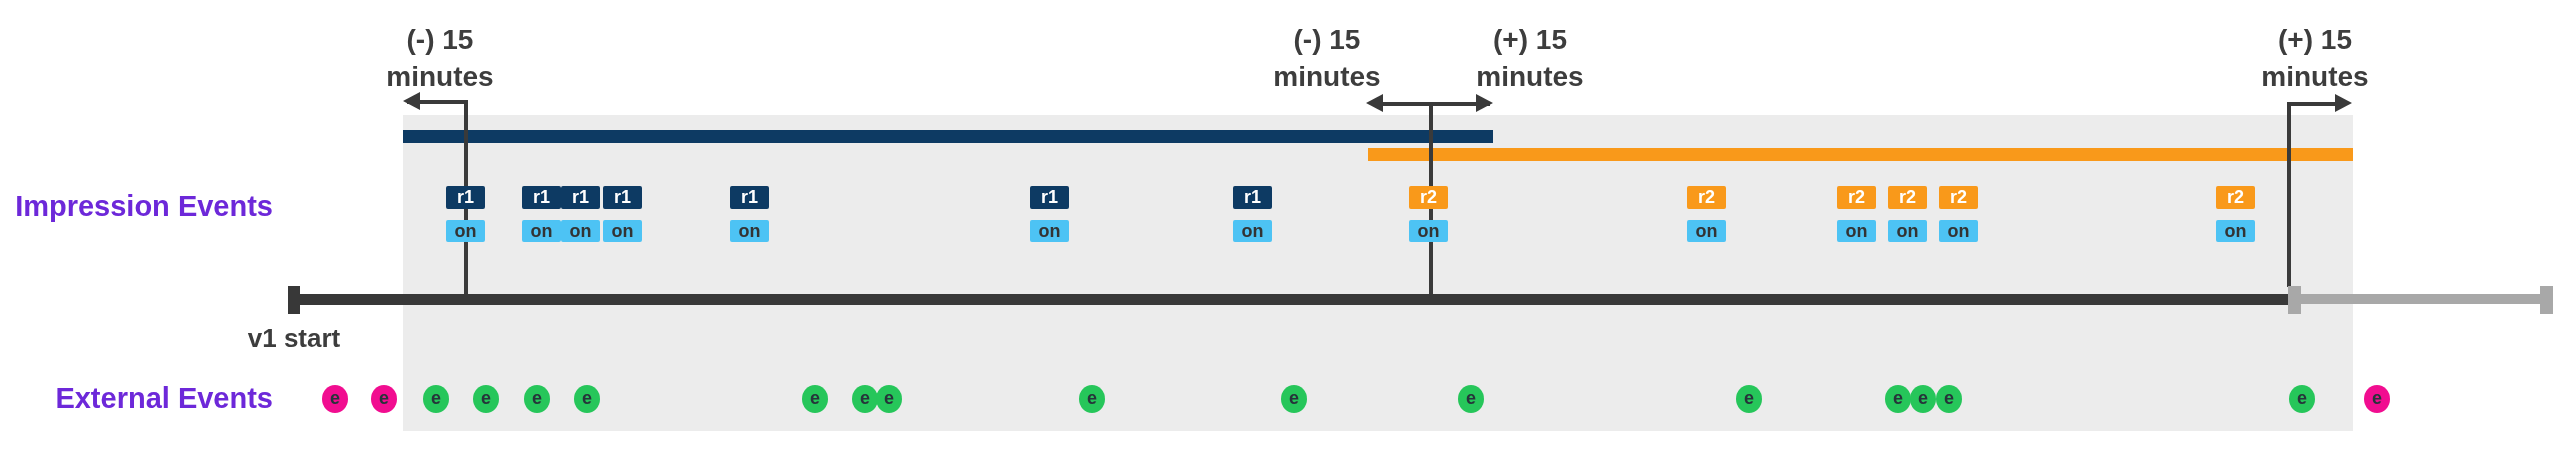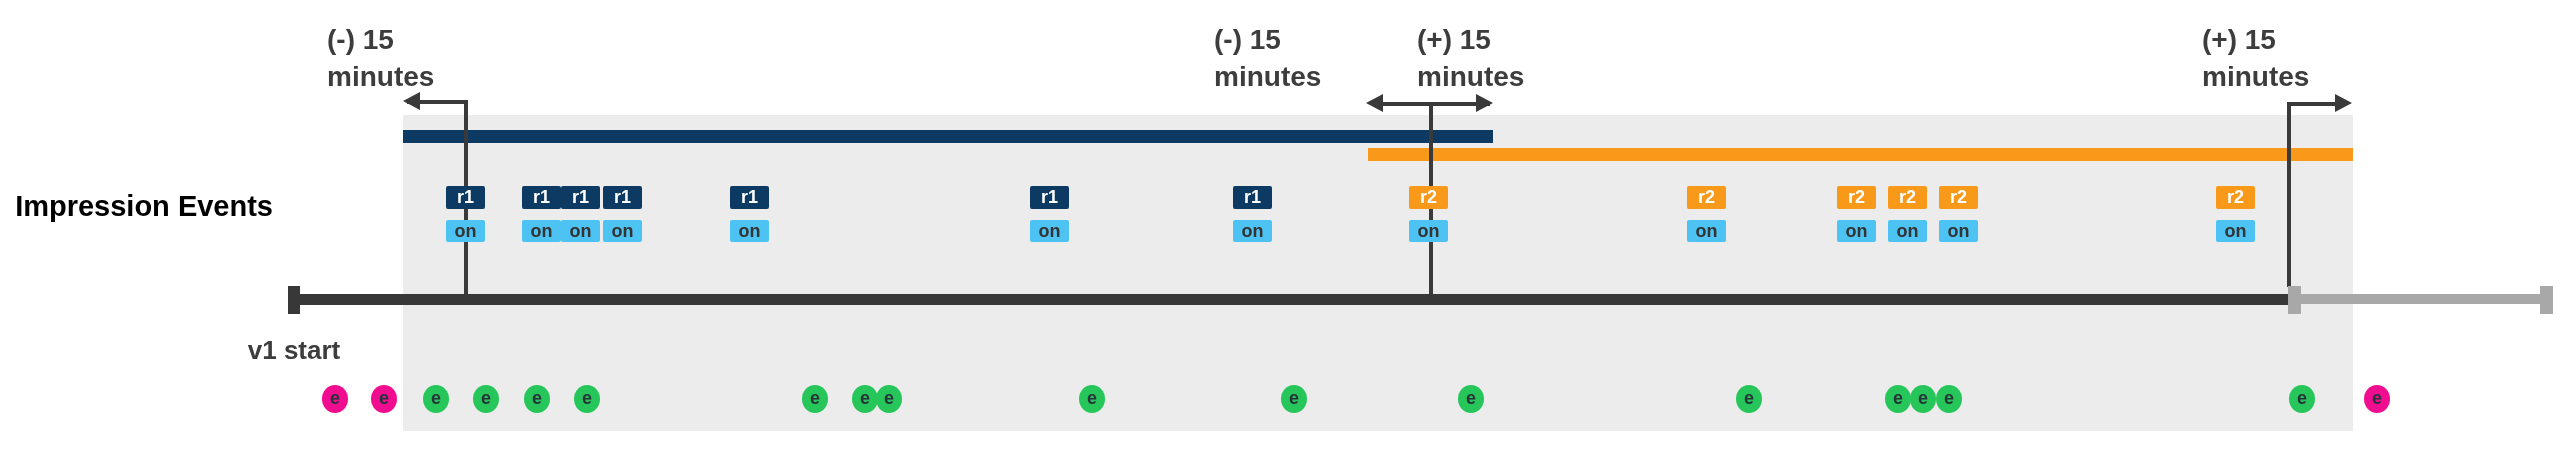--- a/index.html
+++ b/index.html
@@ -12,23 +12,23 @@
   .bar-v1{left:403px;top:130px;width:1090px;}
   .bar-v2{left:1368px;top:148px;width:985px;}
 
   
   .vline{position:absolute;width:3.8px;background:#3a3a3a;}
   .hline{position:absolute;height:3.8px;background:#3a3a3a;}
   .ah{position:absolute;width:0;height:0;border-top:9.4px solid transparent;border-bottom:9.4px solid transparent;}
   .ah-left{border-right:17px solid #3a3a3a;}
   .ah-right{border-left:17px solid #3a3a3a;}
 
-  .note{position:absolute;width:226px;font-size:28px;line-height:37px;font-weight:700;color:#3d3d3d;}
+  .note{position:absolute;width:226px;text-align:center;font-size:28px;line-height:37px;font-weight:700;color:#3d3d3d;}
 
-  .rowlabel{position:absolute;left:0;width:273px;text-align:right;font-size:29px;font-weight:700;color:#000000;}
+  .rowlabel{position:absolute;left:0;width:273px;text-align:right;font-size:29px;font-weight:700;color:#6d28d9;}
 
   
   .tl-dark{position:absolute;left:294px;top:294px;width:1995px;height:11.3px;background:#383838;}
   .cap-dark{position:absolute;left:288px;top:286px;width:12.2px;height:28px;background:#383838;}
   .tl-gray{position:absolute;left:2289px;top:294px;width:252px;height:10.3px;background:#a8a8a8;}
   .cap-gray{position:absolute;top:286px;width:13px;height:28px;background:#a8a8a8;}
   .tl-label{position:absolute;width:188px;text-align:center;font-size:26px;font-weight:700;color:#3d3d3d;top:323px;}
 
   
   .imp{position:absolute;top:186px;width:39px;}
@@ -72,27 +72,28 @@
   <div class="note" style="left:1417px;top:20.7px;">
     <div>(+) 15</div>
     <div>minutes</div>
   </div>
   <div class="note" style="left:2202px;top:20.7px;">
     <div>(+) 15</div>
     <div>minutes</div>
   </div>
 
   <div class="rowlabel" style="top:190px;">Impression Events</div>
+  <div class="rowlabel" style="top:382px;">External Events</div>
 
   <div class="tl-dark"></div>
   <div class="cap-dark"></div>
   <div class="tl-gray"></div>
   <div class="cap-gray" style="left:2288px;"></div>
   <div class="cap-gray" style="left:2540px;"></div>
-  <div class="tl-label" style="left:200px;margin-top:12px;">v1 start</div>
+  <div class="tl-label" style="left:200px;">v1 start</div>
 
   <div id="impressions">
       <div class="imp" style="left: 446px;">
         <div class="rbadge" style="background: rgb(13, 58, 99);">r1</div>
         <div class="onbadge" style="background: rgb(77, 195, 244);">on</div>
       </div>
       <div class="imp" style="left: 522px;">
         <div class="rbadge" style="background: rgb(13, 58, 99);">r1</div>
         <div class="onbadge" style="background: rgb(77, 195, 244);">on</div>
       </div>

